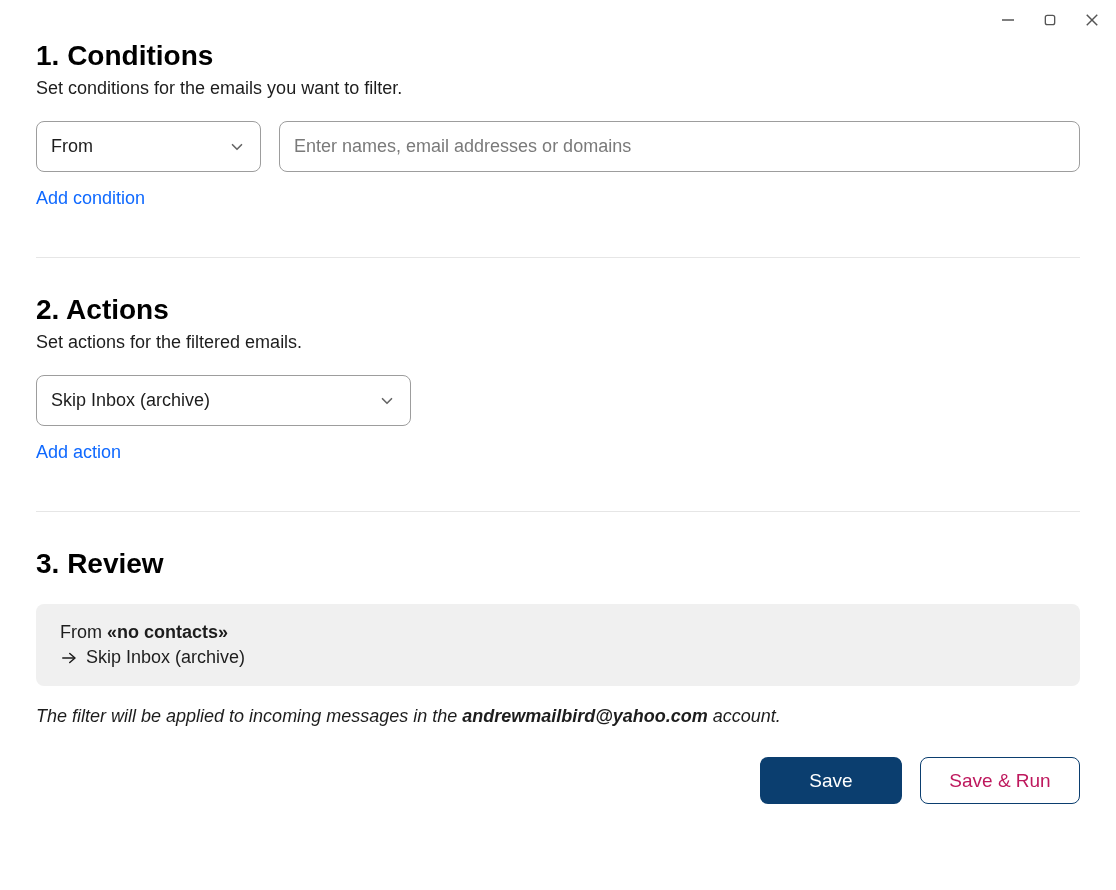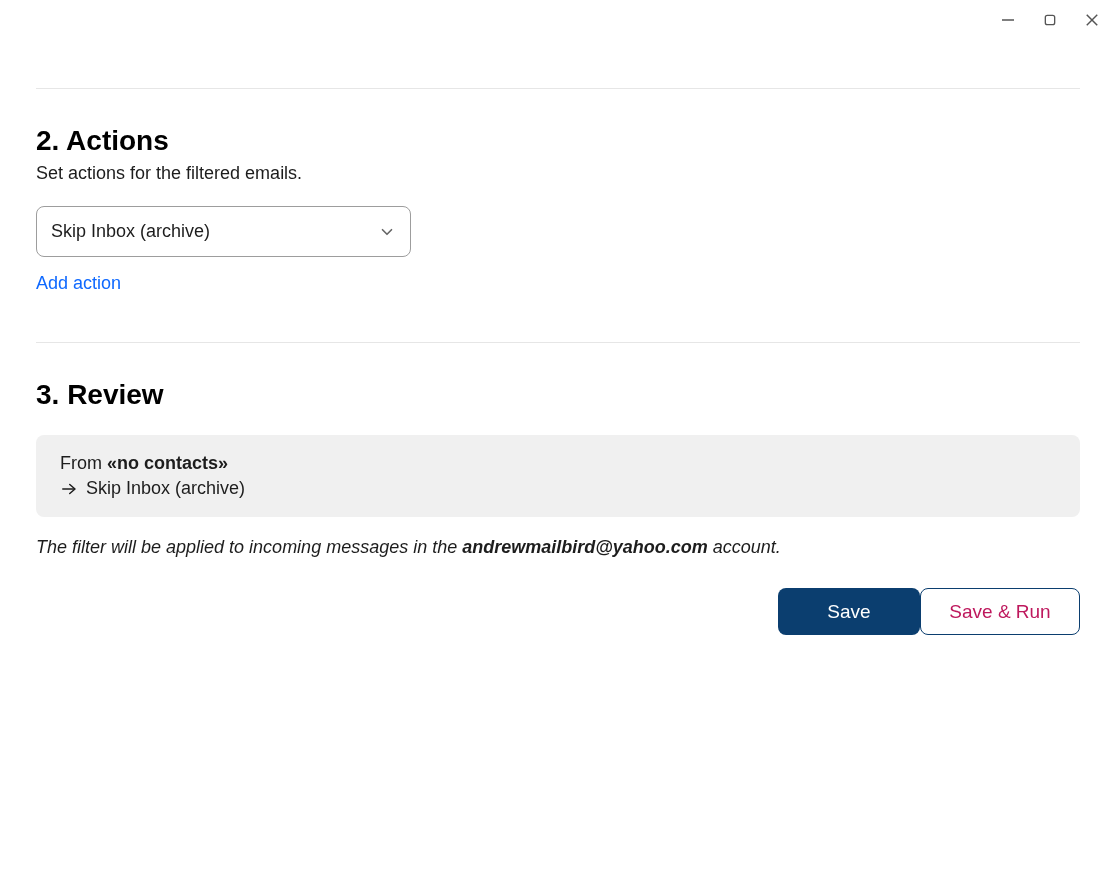--- a/index.html
+++ b/index.html
@@ -106,20 +106,21 @@
   .review-note {
     font-style: italic;
     font-size: 18px;
     color: #1d1d1d;
     margin-bottom: 30px;
   }
   .review-note .acct { font-weight: 700; font-style: italic; }
   .btn-row {
     display: flex;
     justify-content: flex-end;
+    gap: 18px;
   }
   .btn {
     height: 47px;
     min-width: 142px;
     border-radius: 8px;
     font-size: 19px;
     font-weight: 500;
     cursor: pointer;
     padding: 0 24px;
     display: inline-flex;
@@ -154,20 +155,34 @@
   <div class="ctrl">
     <svg viewBox="0 0 24 24" width="18" height="18">
         <line x1="5" y1="5" x2="19" y2="19" stroke="currentColor" stroke-width="2"></line>
         <line x1="19" y1="5" x2="5" y2="19" stroke="currentColor" stroke-width="2"></line>
       </svg>
   </div>
 </div>
 
 <div class="content">
 
+  <div class="section">
+    <div class="section-title">1. Conditions</div>
+    <div class="section-sub">Set conditions for the emails you want to filter.</div>
+    <div class="cond-row">
+      <div class="select-box cond-from">
+        <span class="select-label">From</span>
+        <svg class="chev" viewBox="0 0 24 24">
+            <polyline points="6 9 12 15 18 9" fill="none" stroke="currentColor" stroke-width="2.2" stroke-linecap="round" stroke-linejoin="round"></polyline>
+          </svg>
+      </div>
+      <input class="text-input" type="text" placeholder="Enter names, email addresses or domains" style="">
+    </div>
+    <button class="link-btn">Add condition</button>
+  </div>
 
   <hr class="sep">
 
   <div class="section">
     <div class="section-title">2. Actions</div>
     <div class="section-sub">Set actions for the filtered emails.</div>
     <div class="select-box actions-sel" style="margin-bottom:16px;">
       <span class="select-label">Skip Inbox (archive)</span>
       <svg class="chev" viewBox="0 0 24 24">
           <polyline points="6 9 12 15 18 9" fill="none" stroke="currentColor" stroke-width="2.2" stroke-linecap="round" stroke-linejoin="round"></polyline>

